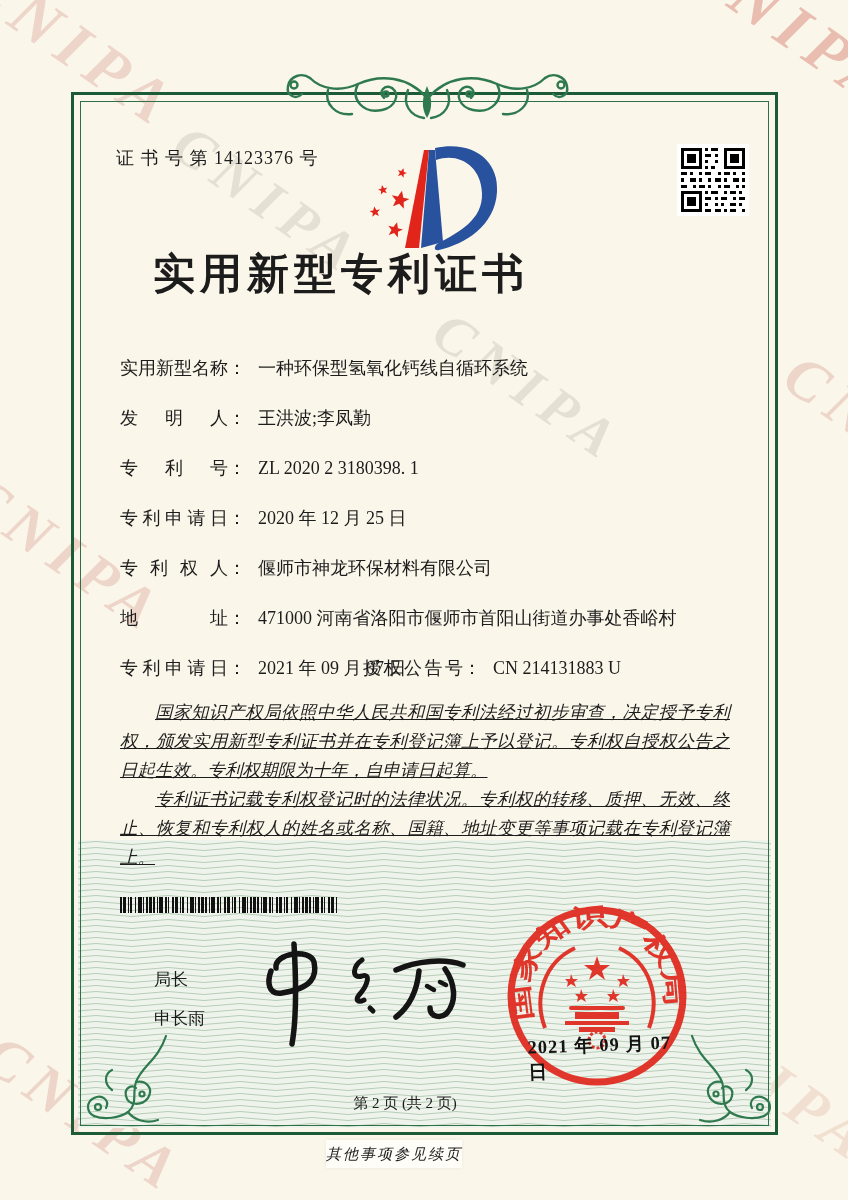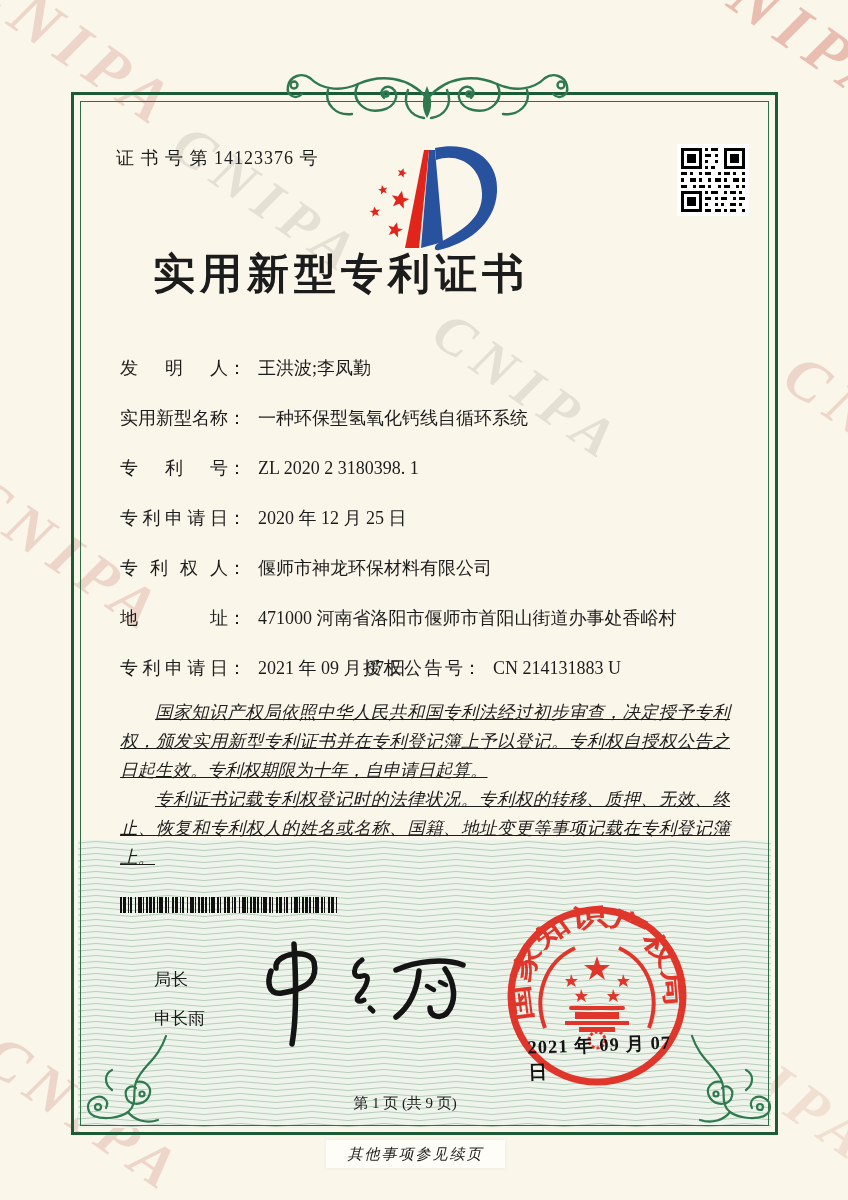--- a/index.html
+++ b/index.html
@@ -46,21 +46,21 @@
   .barcode{position:absolute;left:120px;top:897px;}
   .signer{position:absolute;left:122px;top:968px;font-size:17px;
           font-family:"Liberation Sans",sans-serif;}
   .signer div{margin-bottom:16px;margin-left:32px;}
   .signature{position:absolute;left:258px;top:938px;}
   .seal{position:absolute;left:505px;top:900px;}
   .seal-date{position:absolute;left:528px;top:1032px;width:150px;font-size:18.5px;
              font-weight:bold;color:#141414;transform:rotate(-2deg);letter-spacing:1px;}
   .page-footer{position:absolute;left:300px;top:1094px;width:210px;text-align:center;
                font-size:15px;}
-  .cont-note{position:absolute;left:326px;top:1140px;width:179px;height:28px;background:#fffdf8;
+  .cont-note{position:absolute;left:326px;top:1140px;width:136px;height:28px;background:#fffdf8;
              box-shadow:0 0 4px rgba(0,0,0,0.06);text-align:center;line-height:28px;
              font-size:15px;font-style:italic;letter-spacing:2px;}
   .orn{position:absolute;pointer-events:none;}
   .orn-top{left:280px;top:70px;}
   .orn-bl{left:82px;top:1032px;}
   .orn-br{left:686px;top:1032px;transform:scaleX(-1);}
 </style>
 </head>
 <body>
 
@@ -163,24 +163,24 @@
       <line x1="8" y1="16.5" x2="21" y2="16.5" stroke-dasharray="2 1 1 1 2 2 1 1"></line>
       <line x1="8" y1="18.5" x2="21" y2="18.5" stroke-dasharray="1 2 1 1 1 2 2 1"></line>
       <line x1="8" y1="20.5" x2="21" y2="20.5" stroke-dasharray="2 1 2 1 1 1 2 2"></line>
     </g>
   </svg>
 
   <div class="title">实用新型专利证书</div>
 
   <div class="fields">
     <div class="frow">
+      <span class="flabel">实用新型名称</span><span>：</span><span class="fvalue">一种环保型氢氧化钙线自循环系统</span>
+    </div>
+    <div class="frow">
       <span class="flabel">发明人</span><span>：</span><span class="fvalue">王洪波;李凤勤</span>
-    </div>
-    <div class="frow">
-      <span class="flabel">实用新型名称</span><span>：</span><span class="fvalue">一种环保型氢氧化钙线自循环系统</span>
     </div>
     <div class="frow">
       <span class="flabel">专利号</span><span>：</span><span class="fvalue">ZL 2020 2 3180398. 1</span>
     </div>
     <div class="frow">
       <span class="flabel">专利申请日</span><span>：</span><span class="fvalue">2020 年 12 月 25 日</span>
     </div>
     <div class="frow">
       <span class="flabel">专利权人</span><span>：</span><span class="fvalue">偃师市神龙环保材料有限公司</span>
     </div>
@@ -244,16 +244,16 @@
       <rect x="74" y="127" width="36" height="5"></rect>
 
       <circle cx="92" cy="140" r="8" fill="none" stroke="#e0271c" stroke-width="3" stroke-dasharray="3 2"></circle>
 
       <path d="M40,128 C28,96 40,62 70,48" fill="none" stroke="#e0271c" stroke-width="4"></path>
       <path d="M144,128 C156,96 144,62 114,48" fill="none" stroke="#e0271c" stroke-width="4"></path>
     </g>
   </svg>
   <div class="seal-date">2021 年 09 月 07 日</div>
 
-  <div class="page-footer">第 1 页 (共 9 页)</div>
+  <div class="page-footer">第 2 页 (共 2 页)</div>
   <div class="cont-note">其他事项参见续页</div>
 
 </div>
 
 </body></html>

